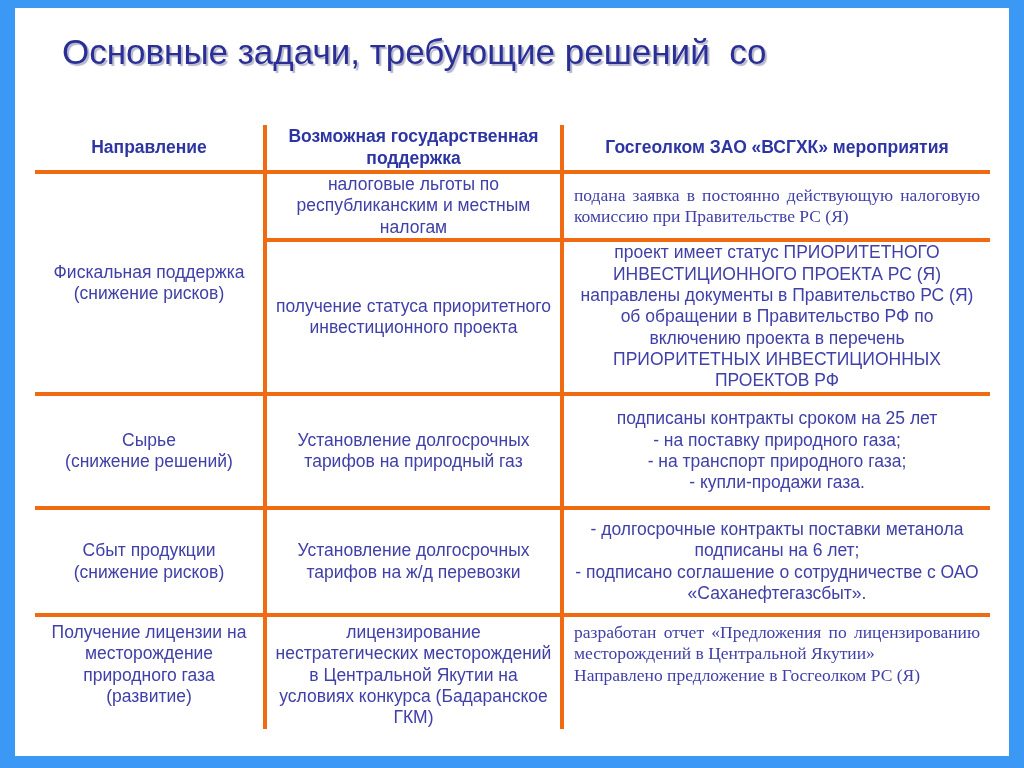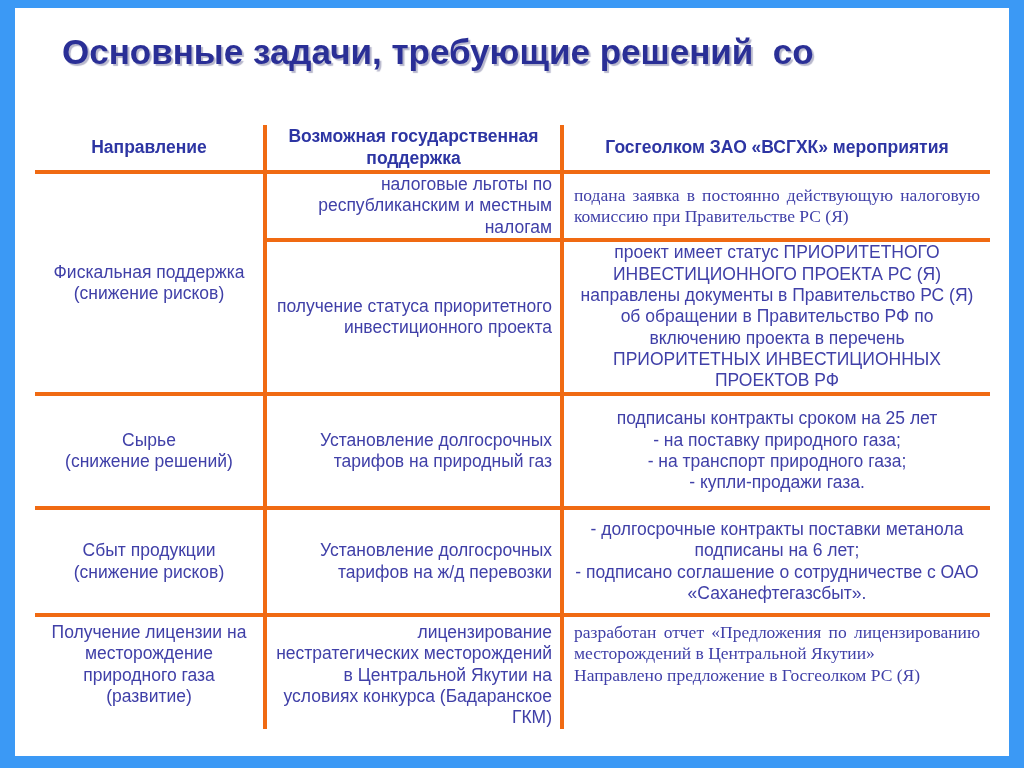--- a/index.html
+++ b/index.html
@@ -7,21 +7,21 @@
     width:1024px;height:768px;position:relative;overflow:hidden;
     background:var(--frame,#3B99F5);
     font-family:"Liberation Sans",sans-serif;
   }
   .slide{
     position:absolute;left:15px;top:8px;right:15px;bottom:12px;
     background:#ffffff;
   }
   .title{
     position:absolute;left:47px;top:20px;width:900px;
-    font-size:35px;font-weight:bold;line-height:47px;
+    font-size:35px;font-weight:normal;line-height:47px;
     color:var(--title-text,#2A2F96);
     text-shadow:2px 2px 1px #b7b7cc;
     white-space:pre-wrap;
   }
   .tablewrap{position:absolute;left:20px;top:117px;}
   table.t{border-collapse:collapse;table-layout:fixed;width:955px;}
   table.t td{
     vertical-align:middle;
     font-size:17.5px;line-height:1.22;
     color:var(--body-text,#4040A8);
@@ -31,21 +31,21 @@
   td.c2,td.c3{border-left:4px solid var(--table-border,#F06A12);}
   tr.hdr td,td.bb{border-bottom:4px solid var(--table-border,#F06A12);}
   tr.hdr td{
     font-weight:bold;color:var(--header-text,#2D35A3);
     text-align:center;height:45px;padding:0 6px;
   }
   td.dir{
     font-weight:normal;color:var(--header-text,#2D35A3);
     text-align:center;padding:0 6px;
   }
-  td.sup{text-align:right;padding:0 8px;}
+  td.sup{text-align:center;padding:0 8px;}
   td.mea{text-align:center;padding:0 10px;}
   td.just{text-align:justify;font-family:Liberation Serif, serif;}
   tr.r1 td{height:60px;}
   tr.r2 td{height:150px;}
   tr.r3 td{height:110px;}
   tr.r4 td{height:103px;}
   tr.r5 td{height:90px;vertical-align:top;padding-top:5px;}
 </style>
 </head>
 <body>

